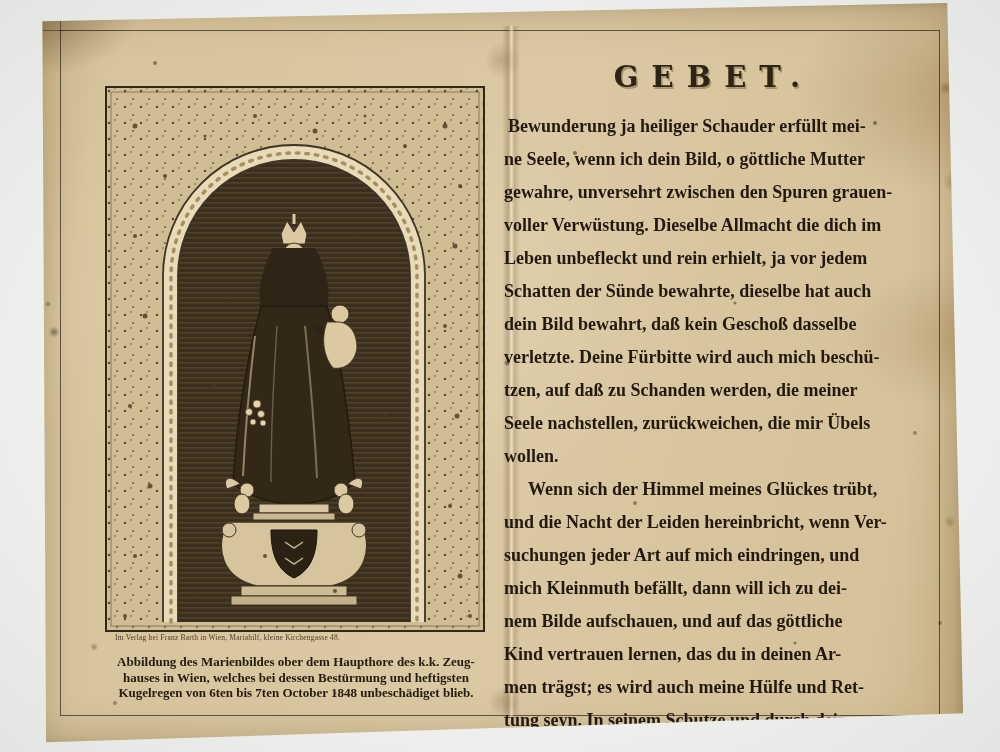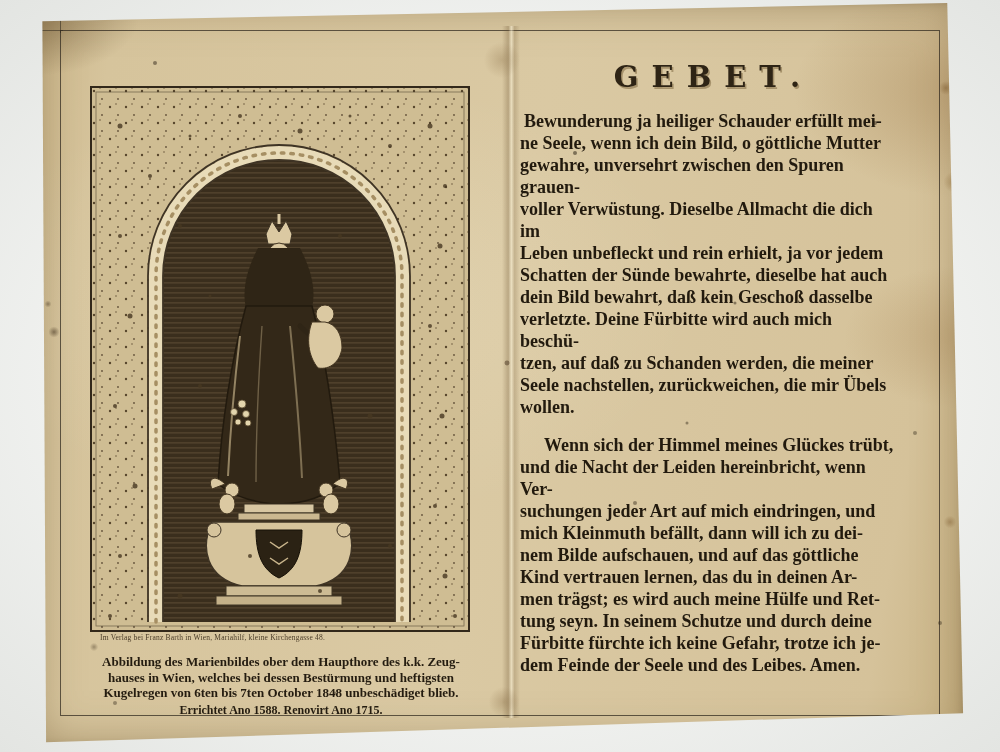--- a/index.html
+++ b/index.html
@@ -36,32 +36,32 @@
     radial-gradient(circle 6px at 60px 645px, rgba(60,45,25,0.4), transparent 70%),
     radial-gradient(circle 26px at 468px 58px, rgba(110,80,40,0.25), transparent 70%),
     radial-gradient(circle 22px at 470px 700px, rgba(110,80,40,0.28), transparent 70%);}
   .specks{position:absolute;left:0;top:0;width:2px;height:2px;border-radius:50%;background:transparent;pointer-events:none;
     box-shadow:540px 150px 0 1px rgba(50,40,25,.55), 840px 120px 0 1px rgba(50,40,25,.5),
     700px 300px 0 .5px rgba(50,40,25,.5), 600px 500px 0 1px rgba(50,40,25,.45),
     880px 430px 0 1px rgba(50,40,25,.4), 760px 640px 0 .5px rgba(50,40,25,.5),
     120px 60px 0 1px rgba(50,40,25,.5), 80px 700px 0 1px rgba(50,40,25,.4),
     300px 690px 0 .5px rgba(50,40,25,.45), 472px 360px 0 1.5px rgba(70,50,30,.5),
     652px 420px 0 .5px rgba(50,40,25,.45), 905px 620px 0 1px rgba(50,40,25,.4);}
-  .left-page{position:absolute;left:56px;top:84px;width:382px;}
+  .left-page{position:absolute;left:71px;top:84px;width:382px;}
   .engraving{width:380px;height:546px;}
   .engraving svg{display:block;width:380px;height:546px;}
   .imprint{font-size:7.5px;color:#4a3c28;margin:1px 0 0 10px;letter-spacing:.2px;}
   .caption{margin-top:12px;text-align:center;font-weight:bold;font-size:13px;line-height:15.5px;
     color:#241c10;white-space:pre-wrap;}
   .caption-footer{text-align:center;font-weight:bold;font-size:12px;margin-top:2px;color:#241c10;}
   .right-page{position:absolute;left:470px;top:58px;width:406px;color:#221a0e;}
   .title{margin:0 0 16px 0;text-align:center;font-family:"DejaVu Serif", serif;font-size:29px;
     font-weight:bold;letter-spacing:13px;text-indent:13px;color:#2e2415;
     text-shadow:1.5px 1.5px 0 rgba(125,104,66,0.55);}
-  .para{margin:16px;font-weight:bold;font-size:18px;line-height:22px;white-space:pre-wrap;}
+  .para{margin:0;font-weight:bold;font-size:18px;line-height:33px;white-space:pre-wrap;}
   .para.p1{text-indent:4px;}
   .para.p2{text-indent:24px;}
   .verse{margin:8px 0 0 0;text-align:center;font-weight:bold;font-size:13px;line-height:18px;white-space:pre-wrap;}
 </style>
 </head>
 <body>
 
 <div class="paper">
   <div class="paper-edge"></div>
   <div class="frame"></div>
@@ -167,21 +167,20 @@
           <circle cx="300" cy="460" r="2"></circle>
             <circle cx="20" cy="530" r="2"></circle>
             <circle cx="365" cy="530" r="2"></circle>
         </g>
       </svg>
     </div>
     <div class="imprint">Im Verlag bei Franz Barth in Wien, Mariahilf, kleine Kirchengasse 48.</div>
     <div class="caption">Abbildung des Marienbildes ober dem Haupthore des k.k. Zeug-
 hauses in Wien, welches bei dessen Bestürmung und heftigsten
 Kugelregen von 6ten bis 7ten October 1848 unbeschädiget blieb.</div>
-    <div class="caption-footer">Errichtet Ano 1588. Renovirt Ano 1715.</div>
   </div>
 
   <div class="right-page">
     <h1 class="title">GEBET.</h1>
     <p class="para p1">Bewunderung ja heiliger Schauder erfüllt mei-
 ne Seele, wenn ich dein Bild, o göttliche Mutter
 gewahre, unversehrt zwischen den Spuren grauen-
 voller Verwüstung. Dieselbe Allmacht die dich im
 Leben unbefleckt und rein erhielt, ja vor jedem
 Schatten der Sünde bewahrte, dieselbe hat auch

